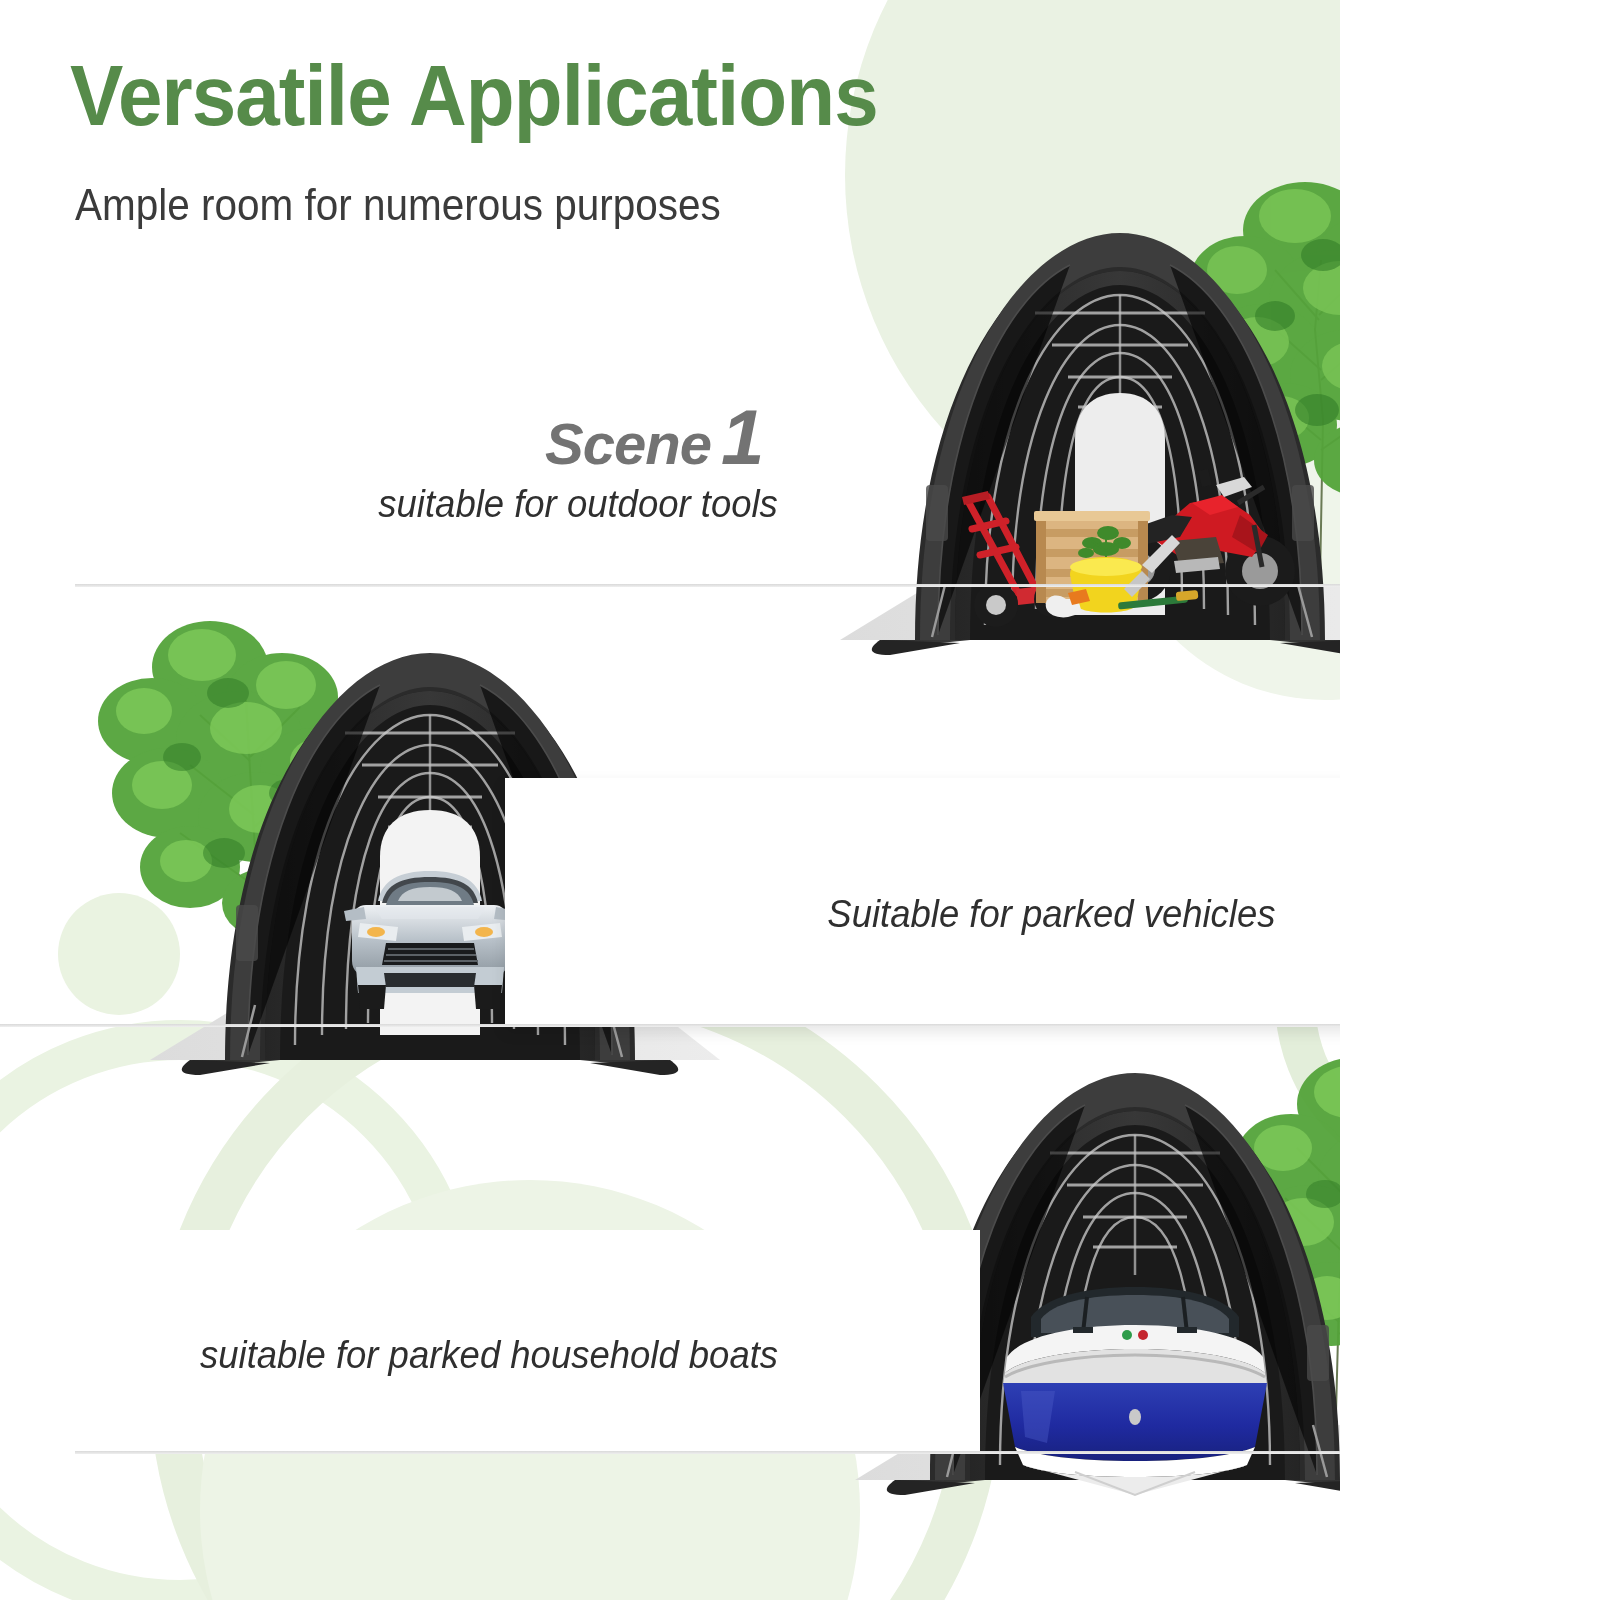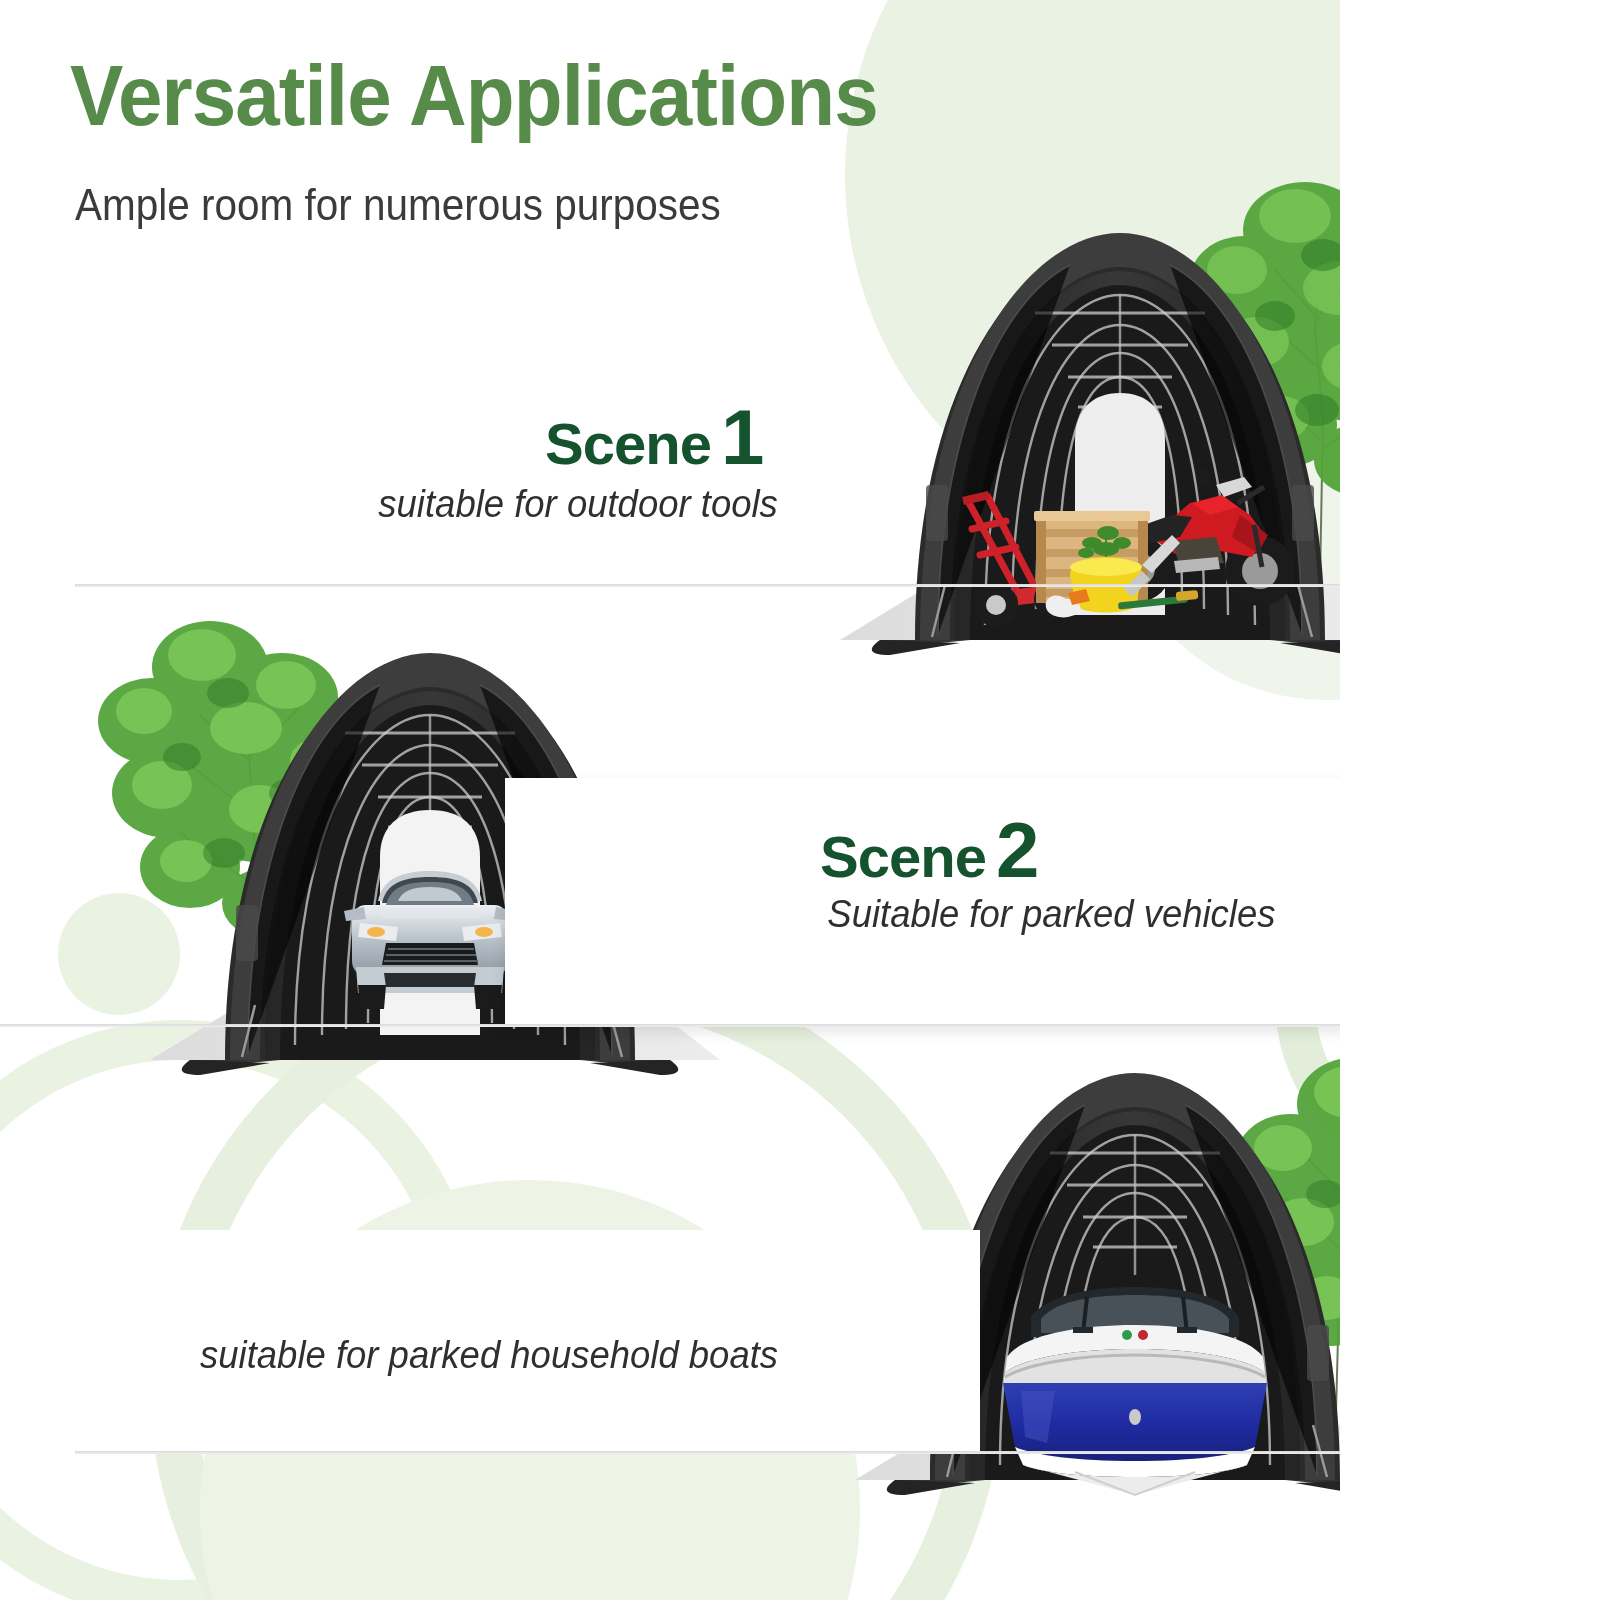--- a/index.html
+++ b/index.html
@@ -39,21 +39,21 @@
   }
   .subtitle{
     position:absolute;left:75px;top:180px;
     font-size:44px;color:#3b3b3b;font-weight:normal;
     transform:scaleX(.92);transform-origin:left top;
     white-space:nowrap;
   }
 
   .scene-label{
     position:absolute;white-space:nowrap;
-    font-weight:bold;color:#14532d;
+    font-style:italic;font-weight:bold;color:#737373;
     font-size:58px;letter-spacing:-1px;
   }
   .scene-label .num{font-size:78px;margin-left:10px;}
   .scene-desc{
     position:absolute;white-space:nowrap;
     font-style:italic;color:#2f2f2f;font-size:38px;
     transform:scaleX(.96);
   }
 
   
@@ -439,23 +439,20 @@
 
         <path d="M228 380 L256 380 L254 404 L230 404 Z" fill="#1b1b1b"></path>
         <path d="M344 380 L372 380 L370 404 L346 404 Z" fill="#1b1b1b"></path>
 
         <path d="M244 302 L356 302 L348 314 L252 314 Z" fill="#e3e8ec" opacity=".55"></path>
       </g>
     </svg>
   </div>
 
   <div class="card shadow" style="left:505px;top:778px;width:1000px;height:248px;"></div>
-  <div class="scene-label" style="left:820px;top:805px;">
-    <span>Scene</span><span class="num">2</span>
-  </div>
   <div class="scene-desc" style="left:818px;top:893px;">Suitable for parked vehicles</div>
   <div class="divider" style="left:0px;top:1024px;width:1505px;"></div>
 
   <div class="tree" style="left:1185px;top:1000px;width:340px;height:450px;">
     <svg viewBox="0 0 340 450">
       <g stroke="#6a7a55" stroke-width="2" fill="none">
         <path d="M150 450 L154 300 L160 205 L164 138"></path>
         <path d="M156 250 L100 198"></path>
           <path d="M156 262 L222 206"></path>
         <path d="M160 196 L112 148"></path>

